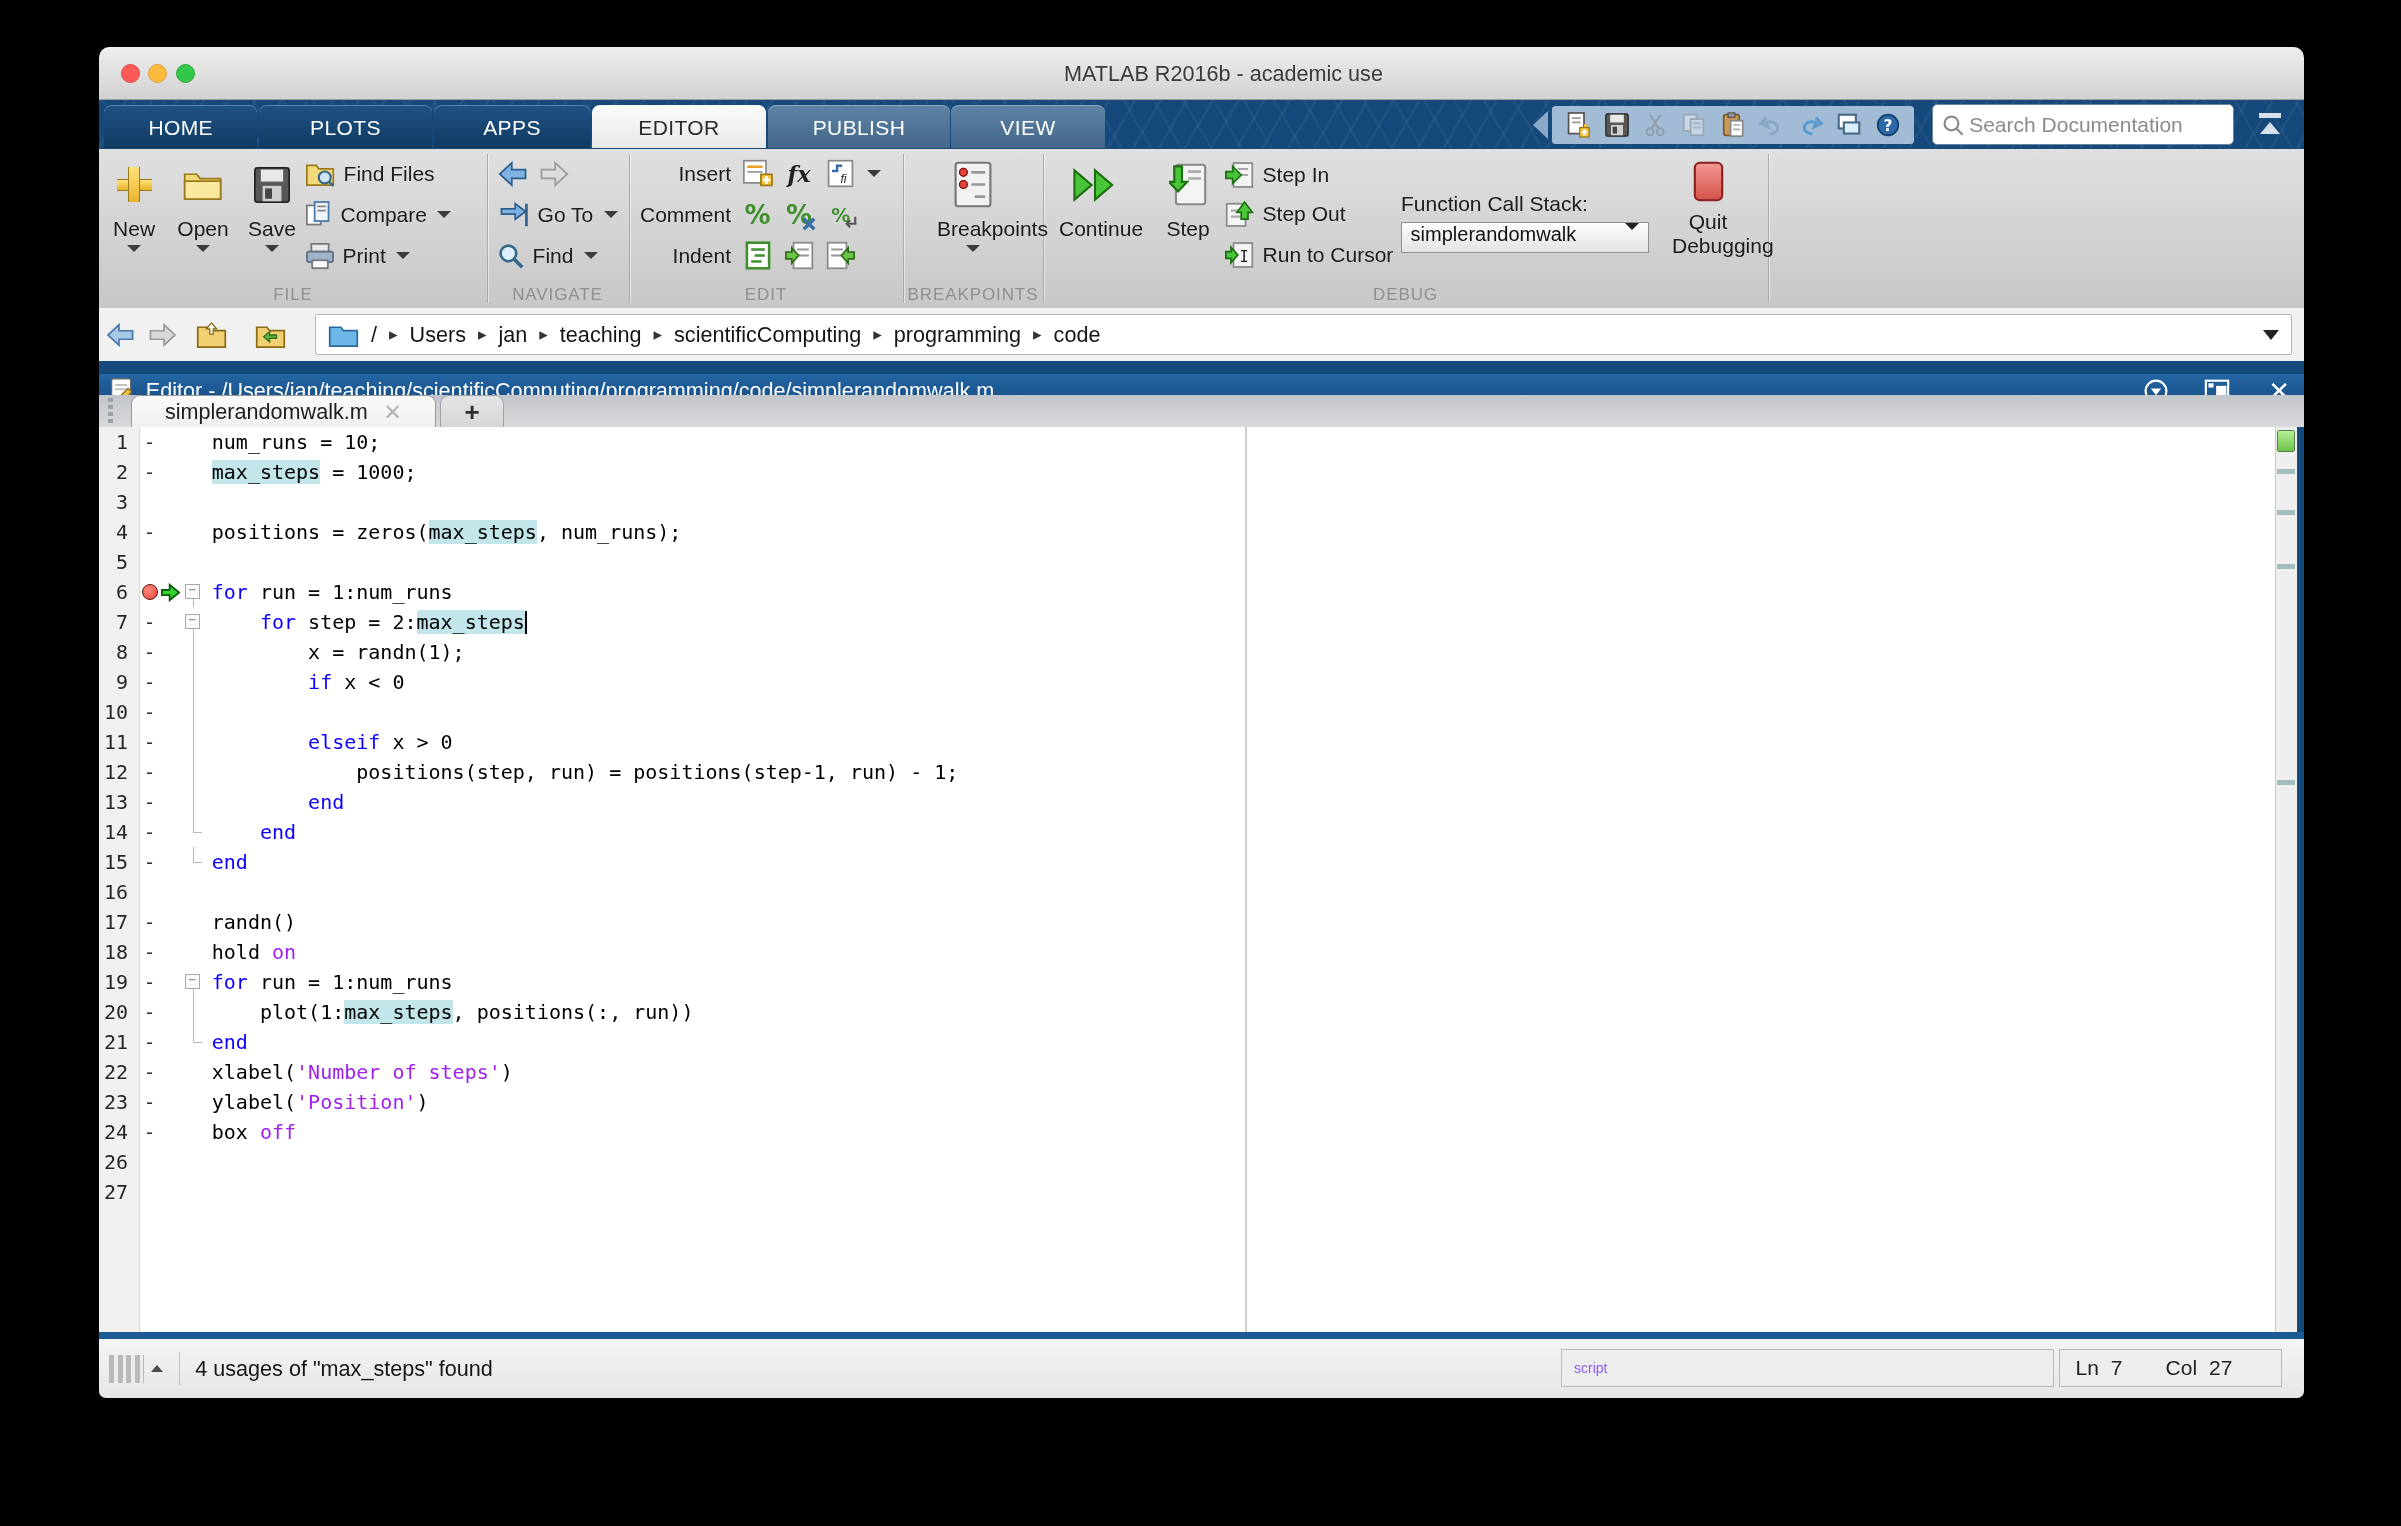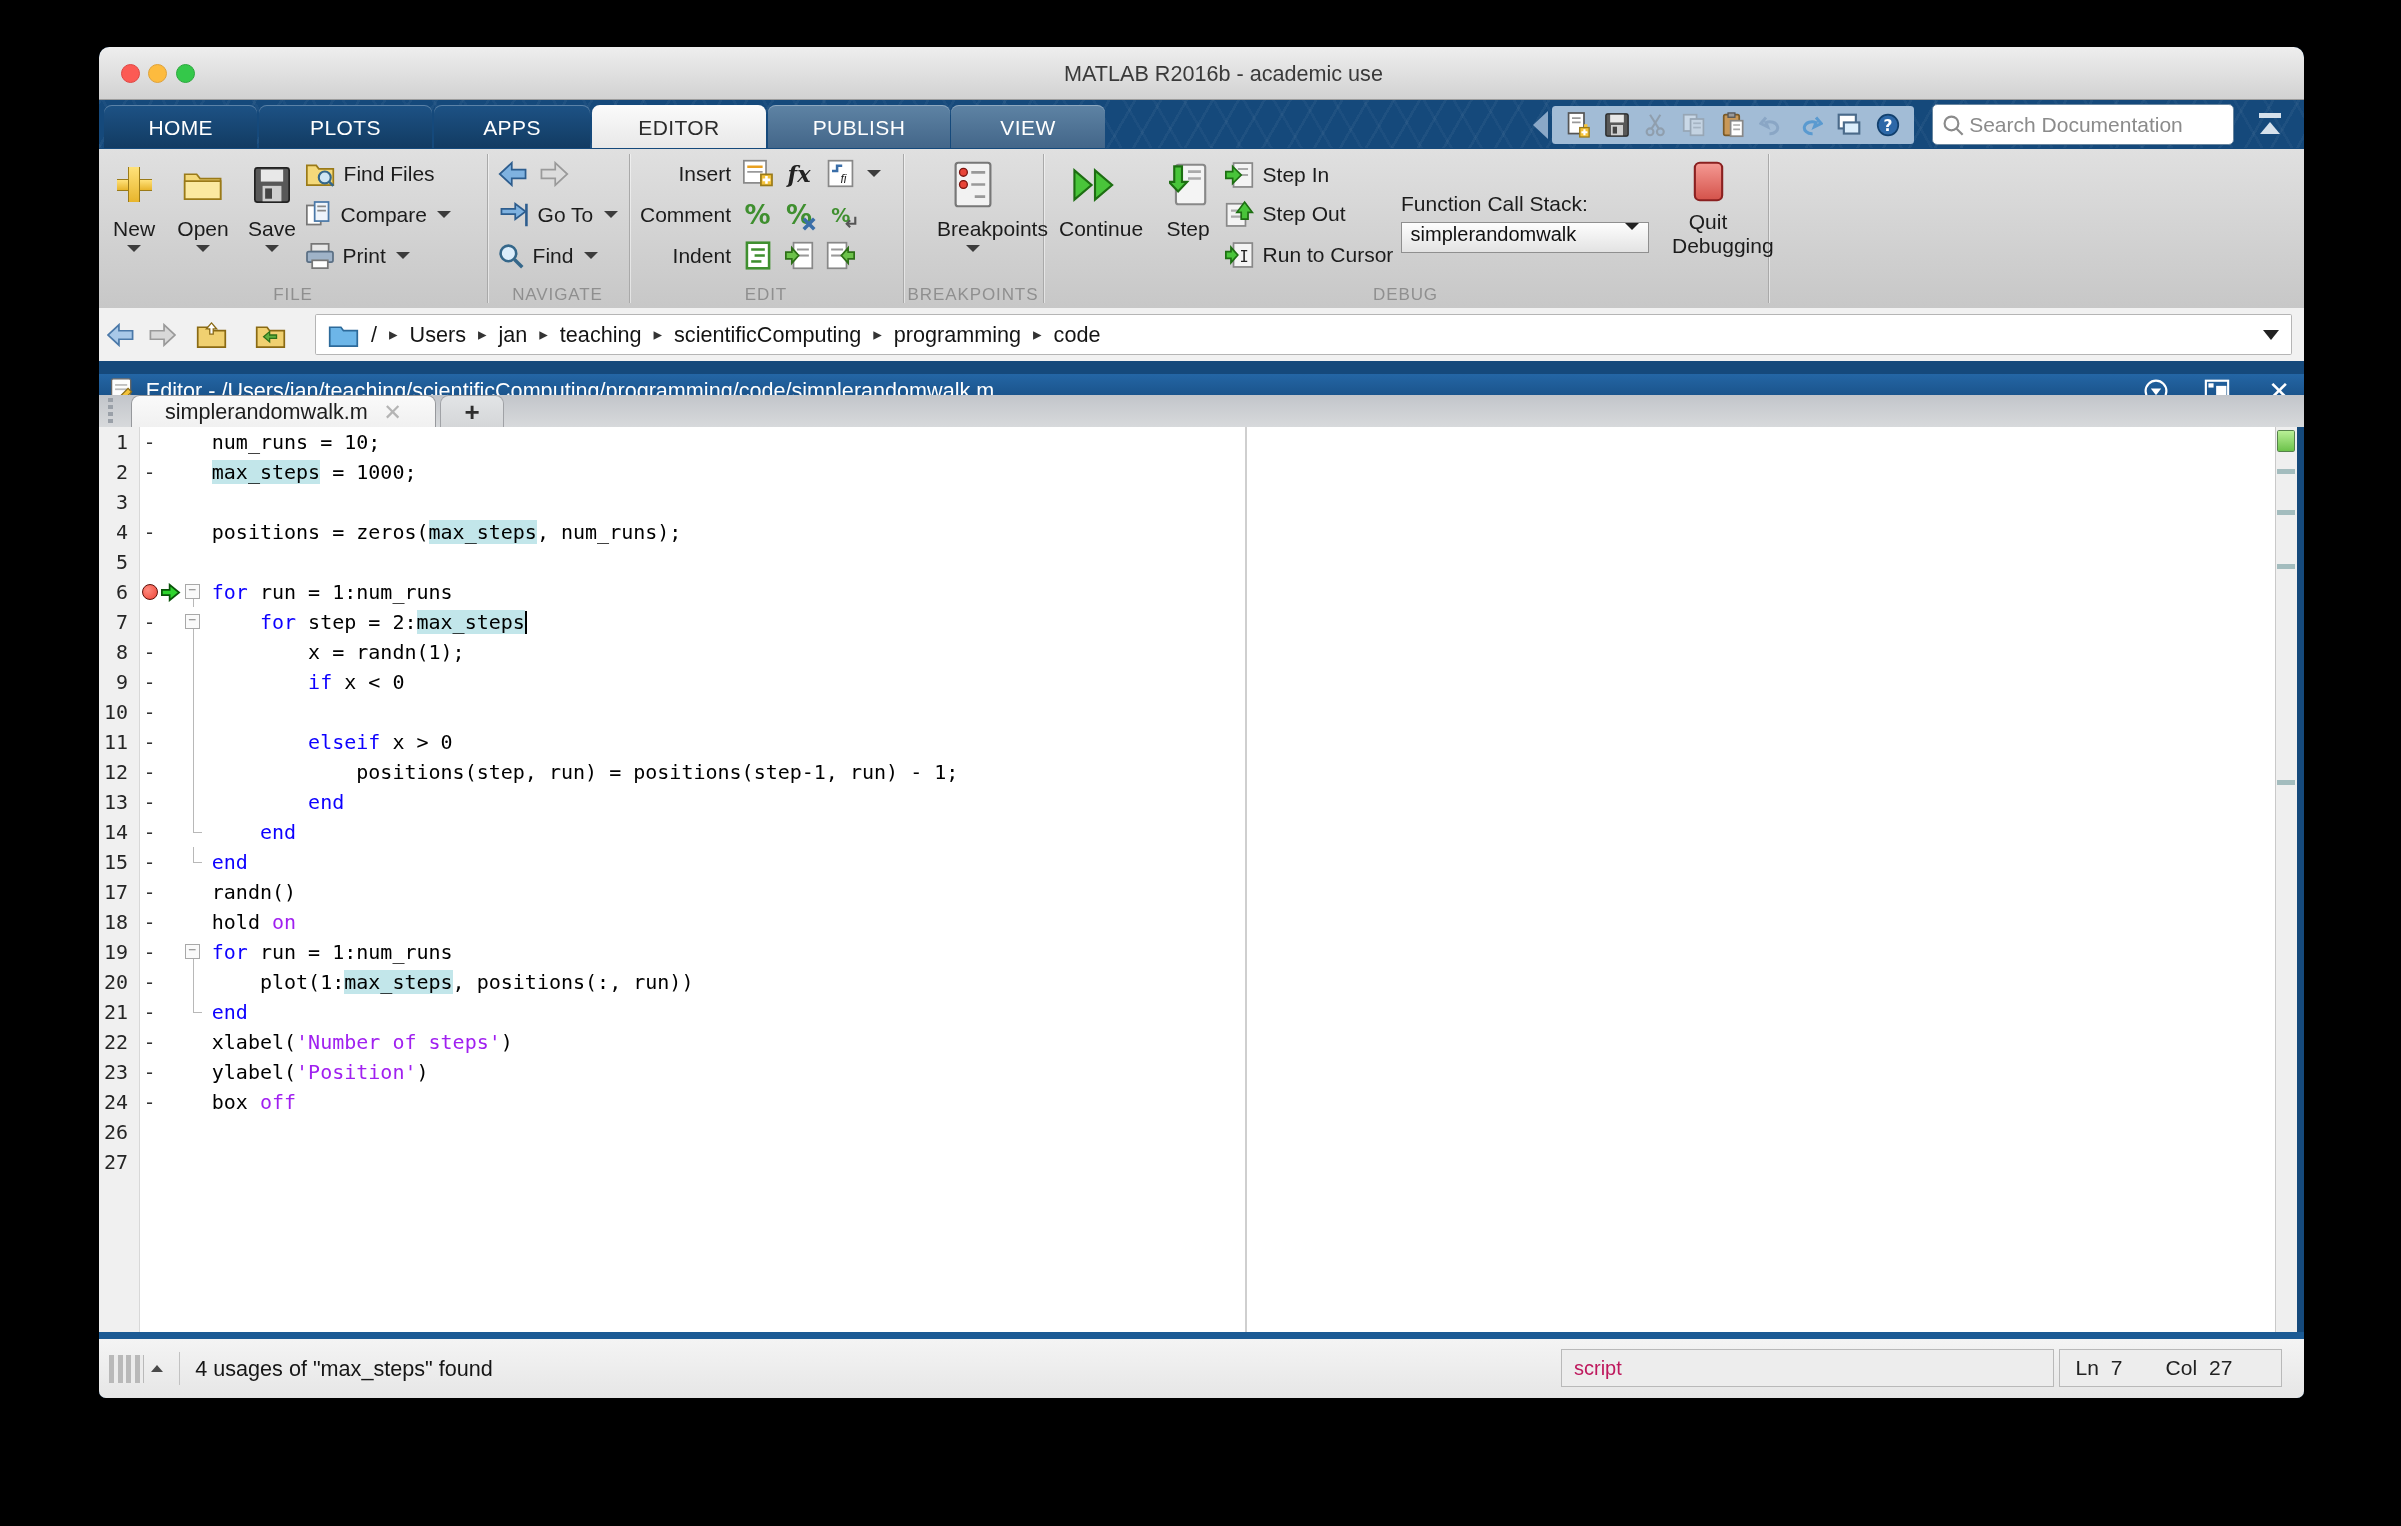--- a/index.html
+++ b/index.html
@@ -88,21 +88,21 @@
   #indgreen{position:absolute;left:1.7px;top:2.6px;width:18px;height:22.4px;background:linear-gradient(#9fe87d,#53b43d);border:1.7px solid #55814a;border-radius:1.7px;}
   .indmark{position:absolute;left:1.7px;width:18px;height:5.2px;background:#a3bcbe;}
   #blueedge{width:7px;background:#15497b;flex:none;}
   #bluesep{position:absolute;left:0;top:1285px;width:100%;height:7px;background:#1b5a94;}
   
   #statusbar{position:absolute;left:0;top:1292px;width:100%;height:59px;background:linear-gradient(#f4f4f4,#e6e6e6);display:flex;align-items:center;}
   #sgrip{width:35px;height:28px;margin-left:10.4px;background:repeating-linear-gradient(90deg,#b9b9b9 0 5.2px,#ececec 5.2px 8.6px);}
   #sgrip-arr{width:0;height:0;border-left:6px solid transparent;border-right:6px solid transparent;border-bottom:7.8px solid #4a4a4a;margin-left:7px;}
   #sdiv{width:0.9px;height:33px;background:#c2c2c2;margin-left:15.5px;}
   #smsg{font-size:21.6px;color:#161616;margin-left:15.5px;flex:1;}
-  #sscript{position:absolute;left:1462px;top:10.4px;width:493px;height:38px;border:0.9px solid #b9b9b9;background:#ededed;font-size:20px;color:#be185d;line-height:36px;padding-left:12px;}
+  #sscript{position:absolute;left:1462px;top:10.4px;width:493px;height:38px;border:0.9px solid #b9b9b9;background:#ededed;font-size:14px;color:#8b5cf6;line-height:36px;padding-left:12px;}
   #slncol{position:absolute;left:1960px;top:10.4px;width:223px;height:38px;border:0.9px solid #b9b9b9;background:#ededed;font-size:21px;color:#222;display:flex;align-items:center;gap:12px;padding-left:15.5px;}
   svg{display:block;}
 </style>
 </head>
 <body>
 
 <div id="win">
 
   <div id="titlebar">
     <div class="tl" id="tl-close"></div>
@@ -676,20 +676,27 @@
             <span class="ln-num">15</span>
             <span class="ln-bp">-</span>
             <span class="ln-arrow"></span>
             <span class="ln-fold f-end">
               <span class="fstem"></span>
               <span class="fh"></span>
             </span>
             <span class="codetext"><span class="k">end</span></span>
           </div>
           <div class="crow">
+            <span class="ln-num">16</span>
+            <span class="ln-bp"></span>
+            <span class="ln-arrow"></span>
+            <span class="ln-fold"></span>
+            <span class="codetext"></span>
+          </div>
+          <div class="crow">
             <span class="ln-num">17</span>
             <span class="ln-bp">-</span>
             <span class="ln-arrow"></span>
             <span class="ln-fold"></span>
             <span class="codetext"><span>randn()</span></span>
           </div>
           <div class="crow">
             <span class="ln-num">18</span>
             <span class="ln-bp">-</span>
             <span class="ln-arrow"></span>

